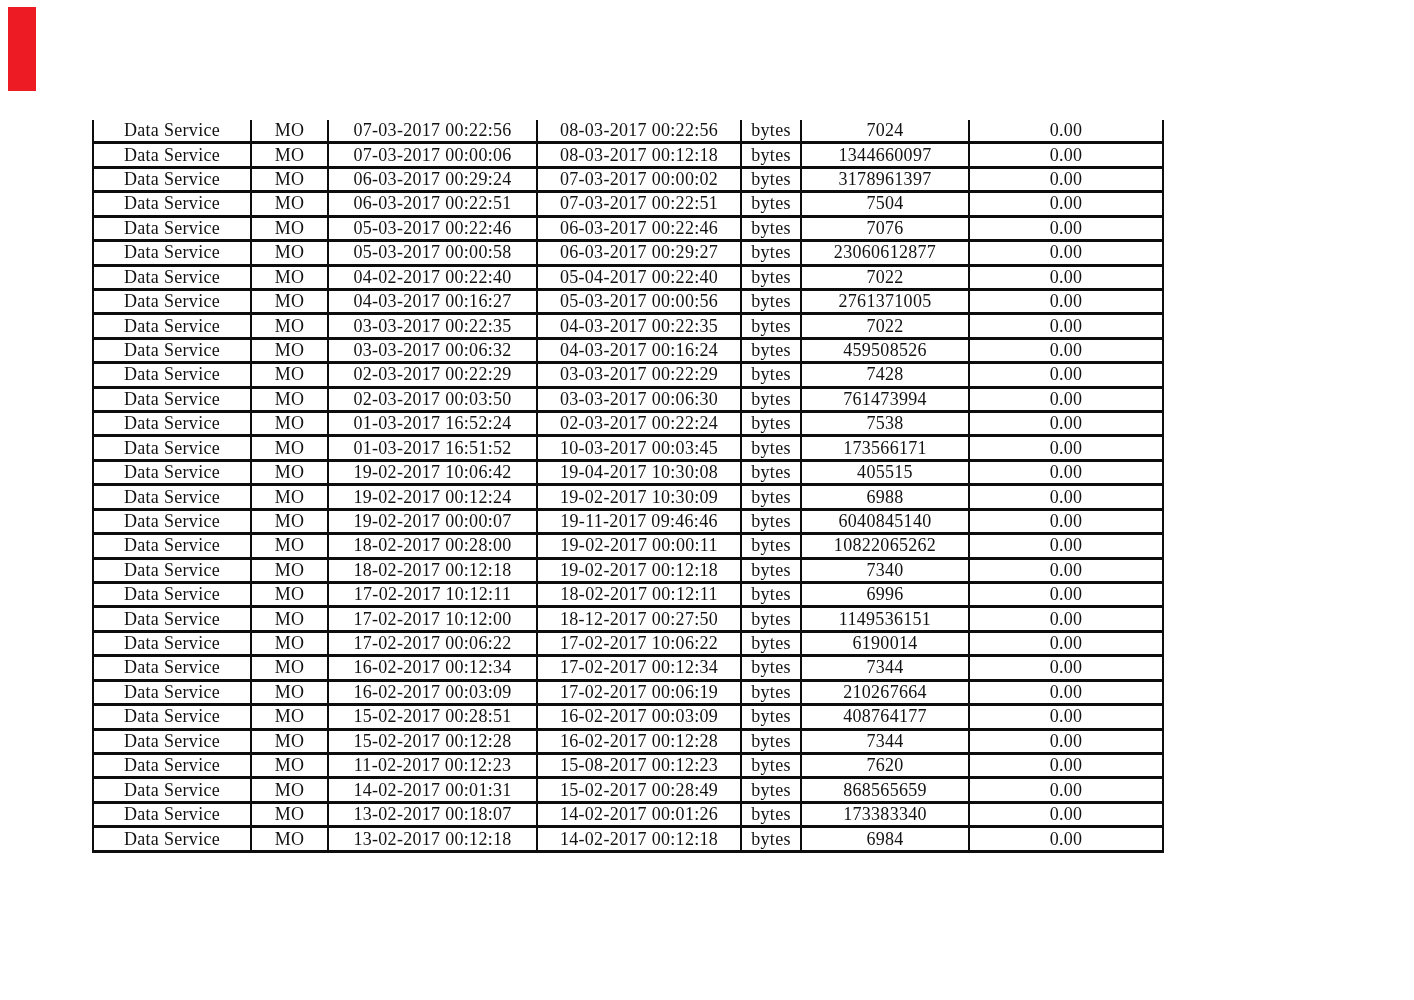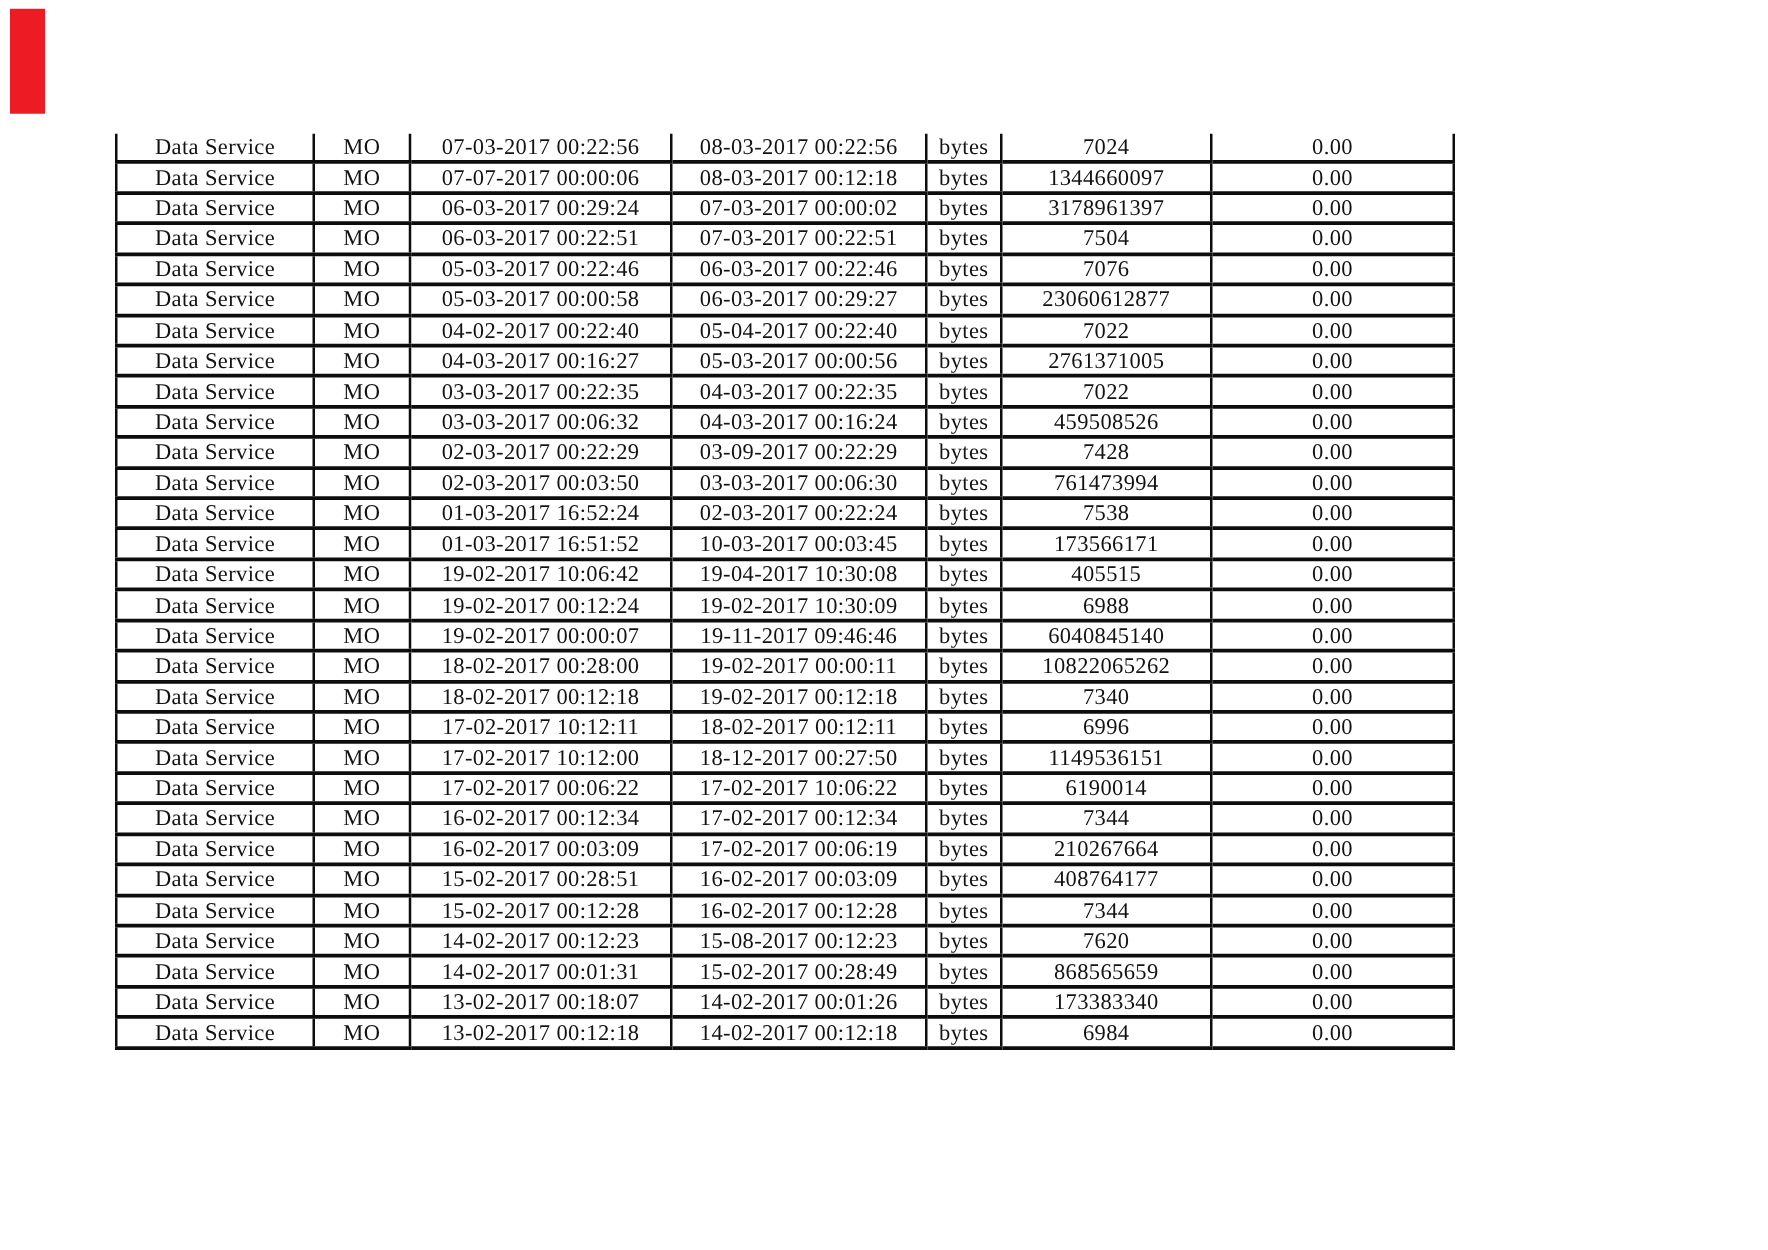--- a/index.html
+++ b/index.html
@@ -15,21 +15,21 @@
   .red-marker {
     position: absolute;
     left: 8px;
     top: 7px;
     width: 28px;
     height: 84px;
   }
   table.usage {
     position: absolute;
     left: 92px;
-    top: 107px;
+    top: 120px;
     width: 1070px;
     height: 733px;
     border-collapse: collapse;
     table-layout: fixed;
   }
   table.usage td {
     border: 2px solid #0d0d0d;
     border-top-width: 3px;
     border-bottom-width: 3px;
     padding: 0;
@@ -64,21 +64,21 @@
         <td>MO</td>
         <td>07-03-2017 00:22:56</td>
         <td>08-03-2017 00:22:56</td>
         <td>bytes</td>
         <td>7024</td>
         <td>0.00</td>
       </tr>
       <tr>
         <td>Data Service</td>
         <td>MO</td>
-        <td>07-07-2017 00:00:06</td>
+        <td>07-03-2017 00:00:06</td>
         <td>08-03-2017 00:12:18</td>
         <td>bytes</td>
         <td>1344660097</td>
         <td>0.00</td>
       </tr>
       <tr>
         <td>Data Service</td>
         <td>MO</td>
         <td>06-03-2017 00:29:24</td>
         <td>07-03-2017 00:00:02</td>
@@ -146,21 +146,21 @@
         <td>03-03-2017 00:06:32</td>
         <td>04-03-2017 00:16:24</td>
         <td>bytes</td>
         <td>459508526</td>
         <td>0.00</td>
       </tr>
       <tr>
         <td>Data Service</td>
         <td>MO</td>
         <td>02-03-2017 00:22:29</td>
-        <td>03-09-2017 00:22:29</td>
+        <td>03-03-2017 00:22:29</td>
         <td>bytes</td>
         <td>7428</td>
         <td>0.00</td>
       </tr>
       <tr>
         <td>Data Service</td>
         <td>MO</td>
         <td>02-03-2017 00:03:50</td>
         <td>03-03-2017 00:06:30</td>
         <td>bytes</td>
@@ -289,21 +289,21 @@
         <td>MO</td>
         <td>15-02-2017 00:12:28</td>
         <td>16-02-2017 00:12:28</td>
         <td>bytes</td>
         <td>7344</td>
         <td>0.00</td>
       </tr>
       <tr>
         <td>Data Service</td>
         <td>MO</td>
-        <td>14-02-2017 00:12:23</td>
+        <td>11-02-2017 00:12:23</td>
         <td>15-08-2017 00:12:23</td>
         <td>bytes</td>
         <td>7620</td>
         <td>0.00</td>
       </tr>
       <tr>
         <td>Data Service</td>
         <td>MO</td>
         <td>14-02-2017 00:01:31</td>
         <td>15-02-2017 00:28:49</td>

